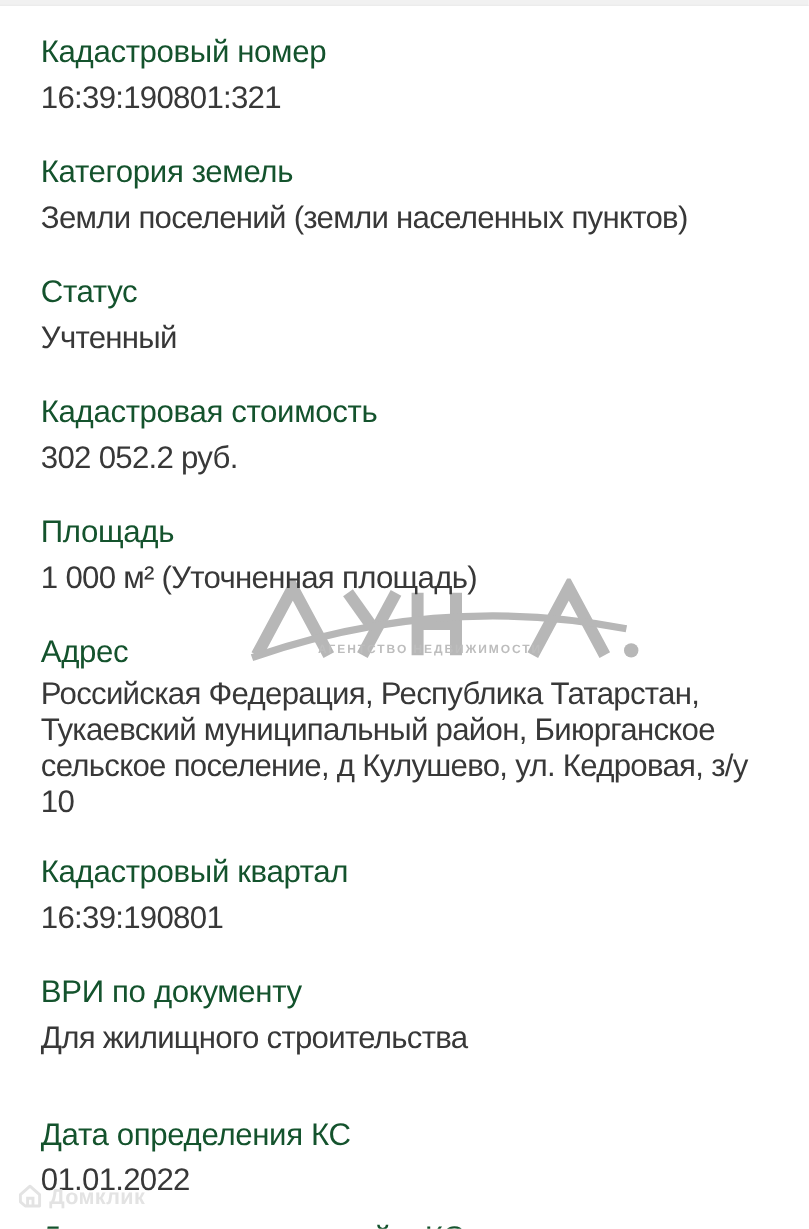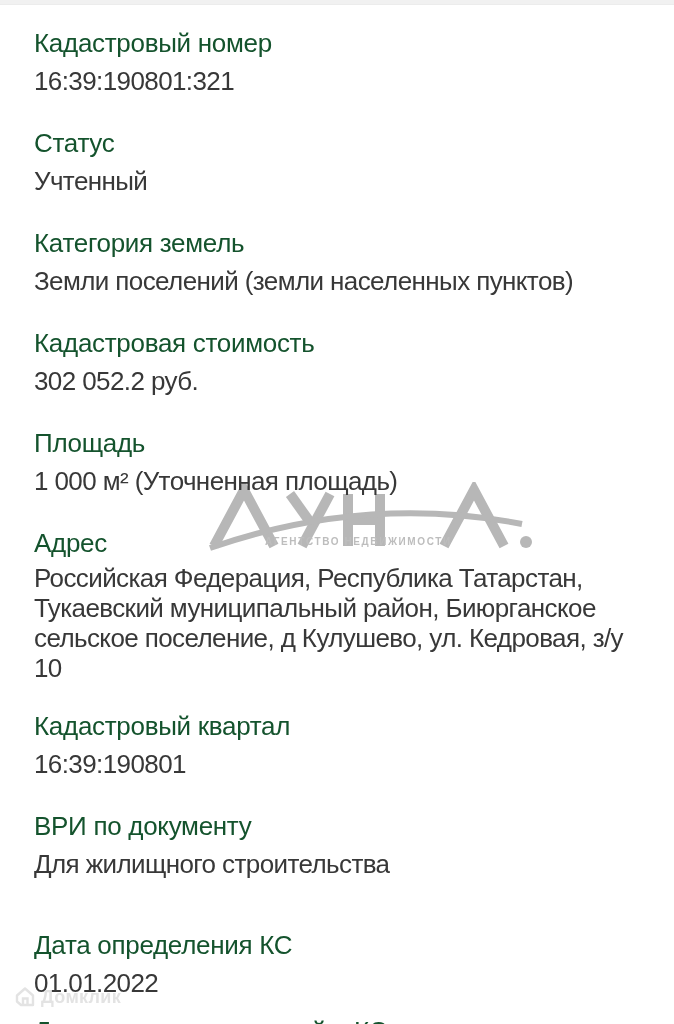--- a/index.html
+++ b/index.html
@@ -109,27 +109,27 @@
 </div>
 
 <div class="content">
 
   <div class="field">
     <div class="label">Кадастровый номер</div>
     <div class="value">16:39:190801:321</div>
   </div>
 
   <div class="field">
-    <div class="label">Статус</div>
-    <div class="value">Учтенный</div>
+    <div class="label">Категория земель</div>
+    <div class="value">Земли поселений (земли населенных пунктов)</div>
   </div>
 
   <div class="field">
-    <div class="label">Категория земель</div>
-    <div class="value">Земли поселений (земли населенных пунктов)</div>
+    <div class="label">Статус</div>
+    <div class="value">Учтенный</div>
   </div>
 
   <div class="field">
     <div class="label">Кадастровая стоимость</div>
     <div class="value">302 052.2 руб.</div>
   </div>
 
   <div class="field">
     <div class="label">Площадь</div>
     <div class="value">1 000 м² (Уточненная площадь)</div>

